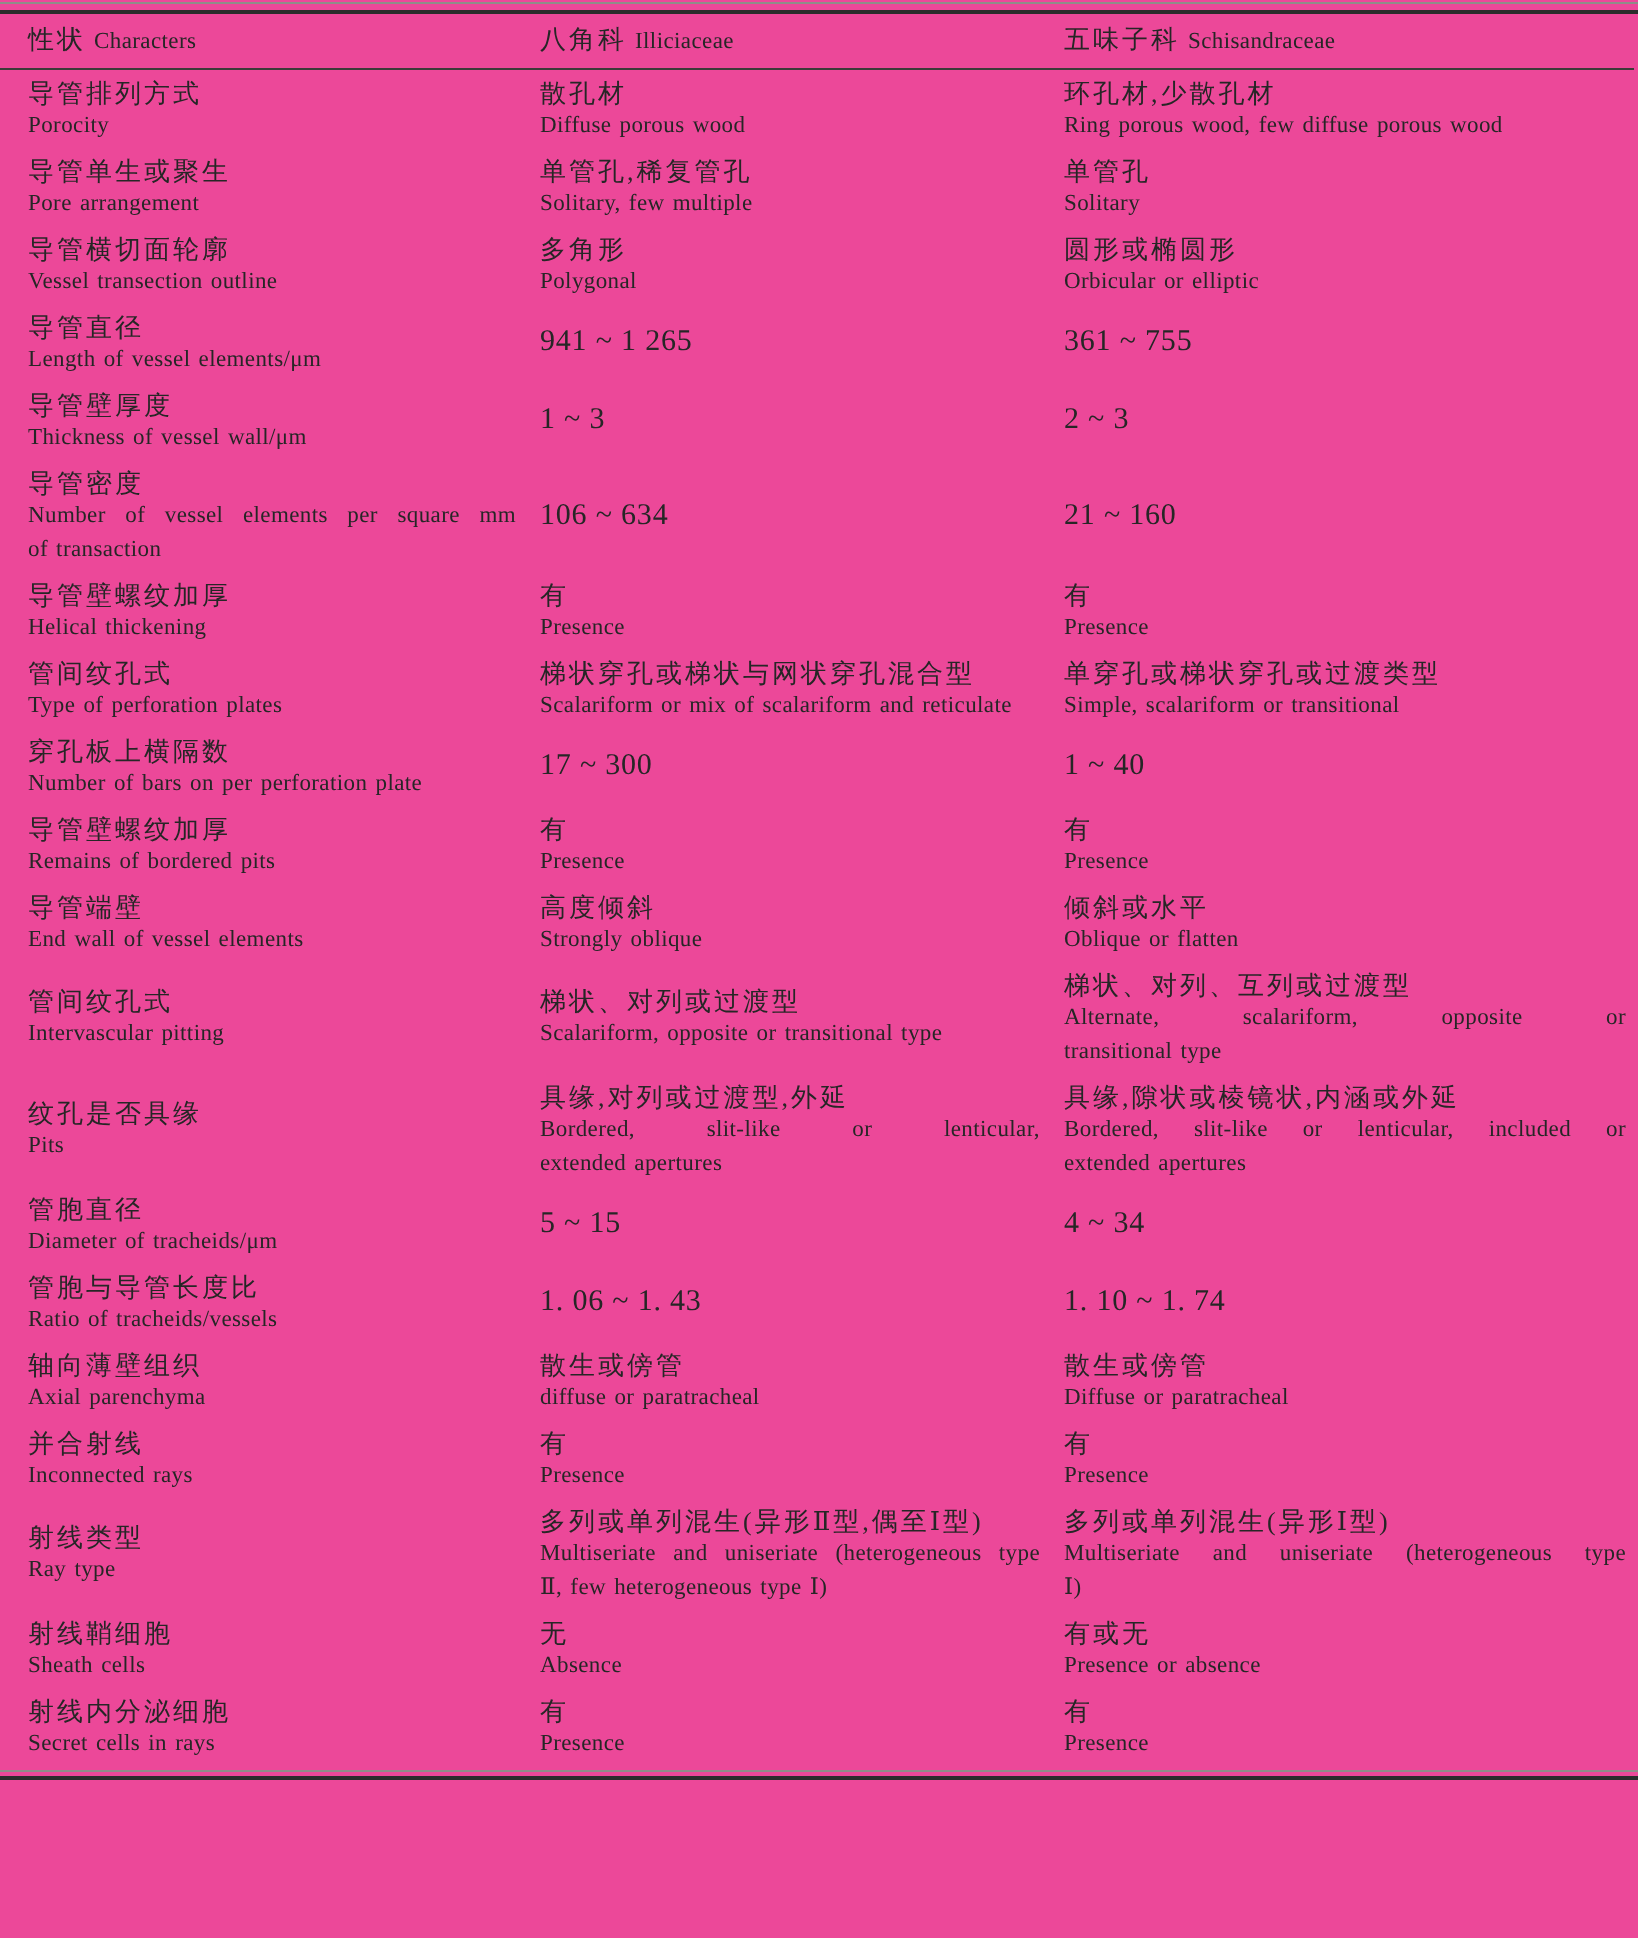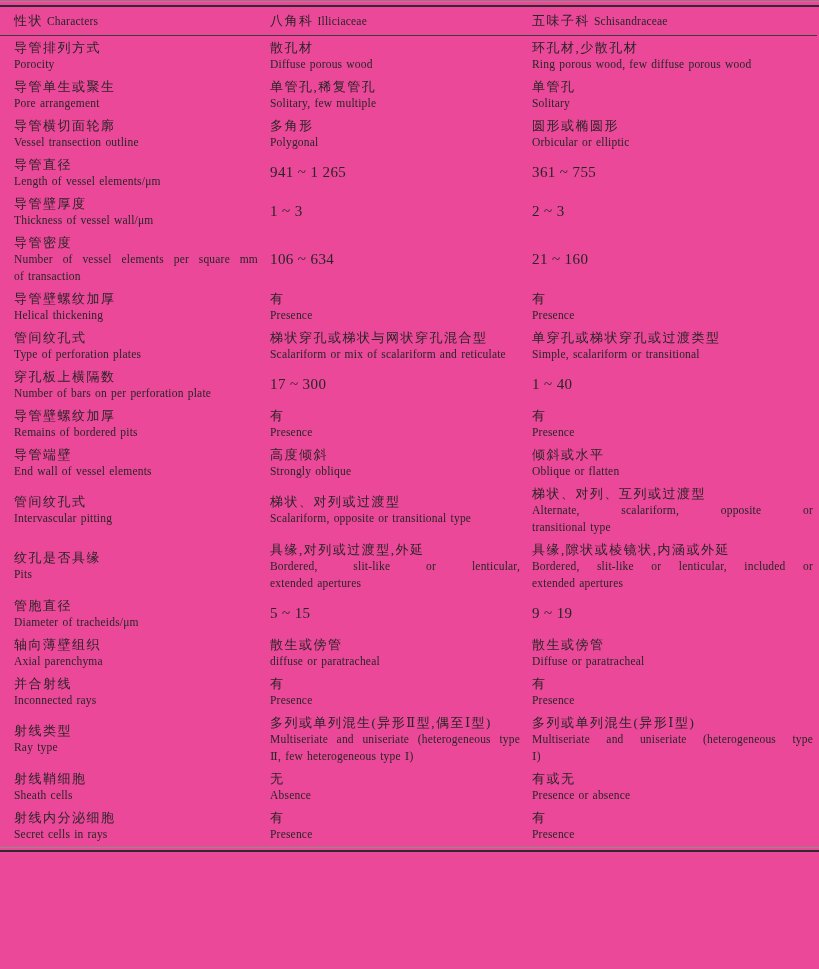--- a/index.html
+++ b/index.html
@@ -237,21 +237,33 @@
         </tr>
         <tr>
           <td class="c0">
             <div class="line zh">管胞直径</div>
             <div class="line en">Diameter of tracheids/μm</div>
           </td>
           <td class="c1">
             <div class="line num">5 ~ 15</div>
           </td>
           <td class="c2">
-            <div class="line num">9 ~ 19</div>
+            <div class="line num">4 ~ 34</div>
+          </td>
+        </tr>
+        <tr>
+          <td class="c0">
+            <div class="line zh">管胞与导管长度比</div>
+            <div class="line en">Ratio of tracheids/vessels</div>
+          </td>
+          <td class="c1">
+            <div class="line num">1. 06 ~ 1. 43</div>
+          </td>
+          <td class="c2">
+            <div class="line num">1. 10 ~ 1. 74</div>
           </td>
         </tr>
         <tr>
           <td class="c0">
             <div class="line zh">轴向薄壁组织</div>
             <div class="line en">Axial parenchyma</div>
           </td>
           <td class="c1">
             <div class="line zh">散生或傍管</div>
             <div class="line en">diffuse or paratracheal</div>

